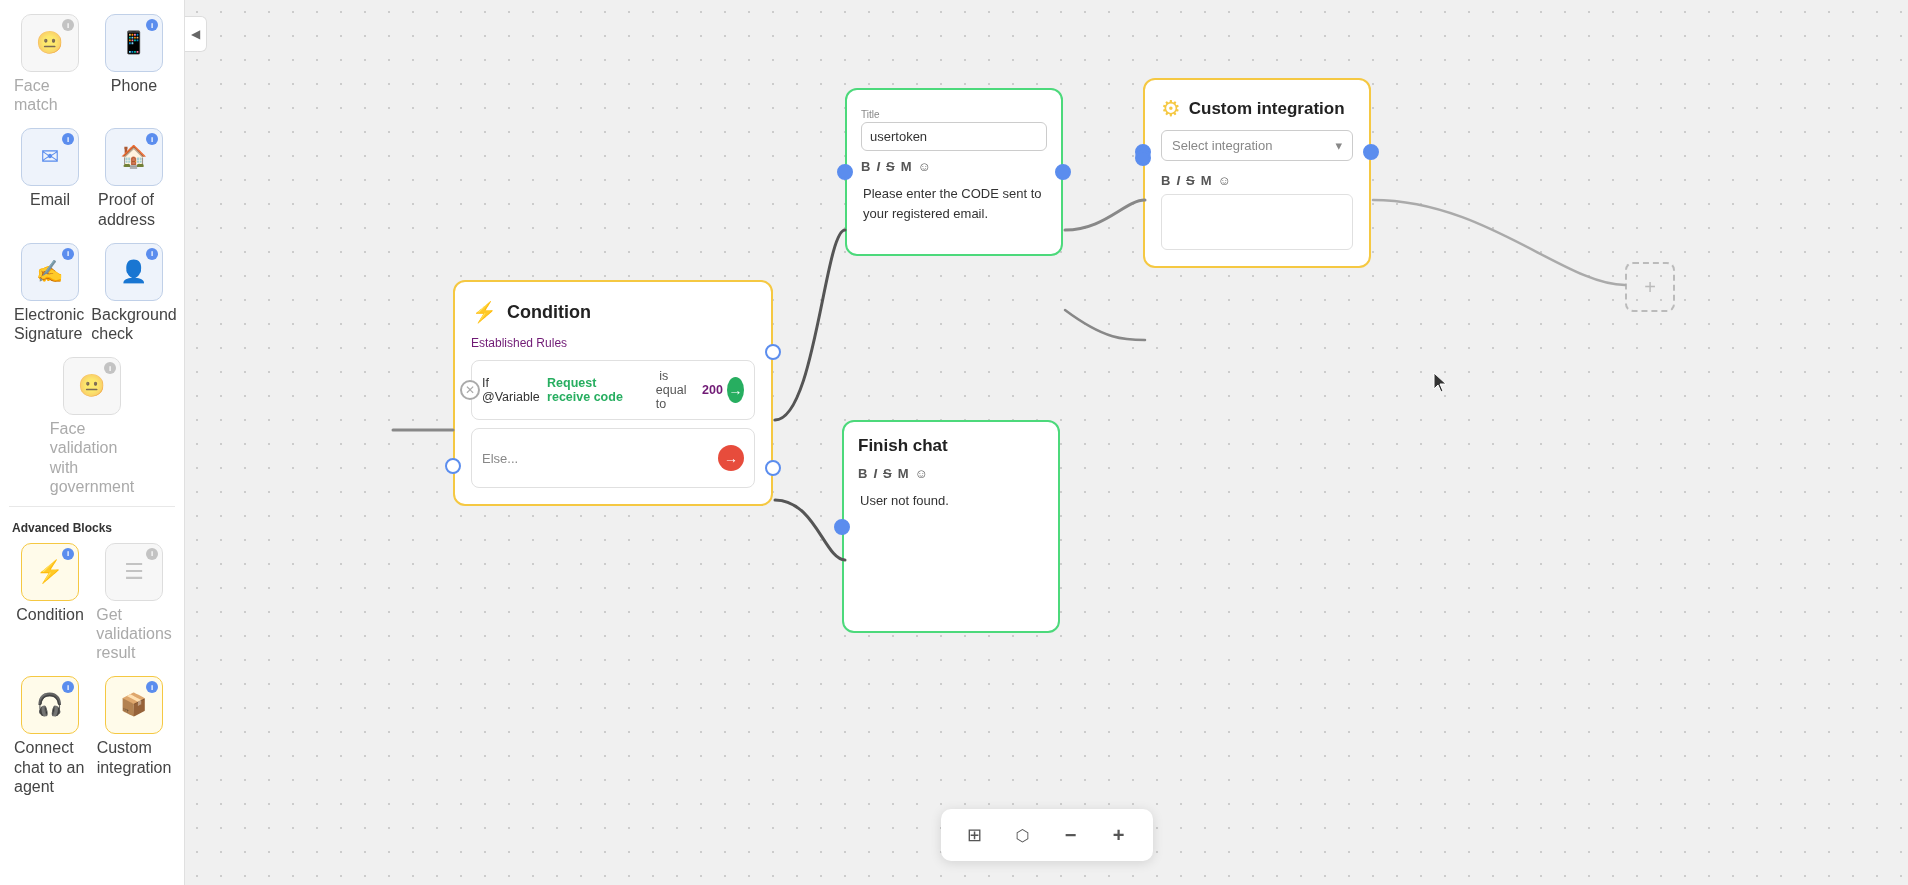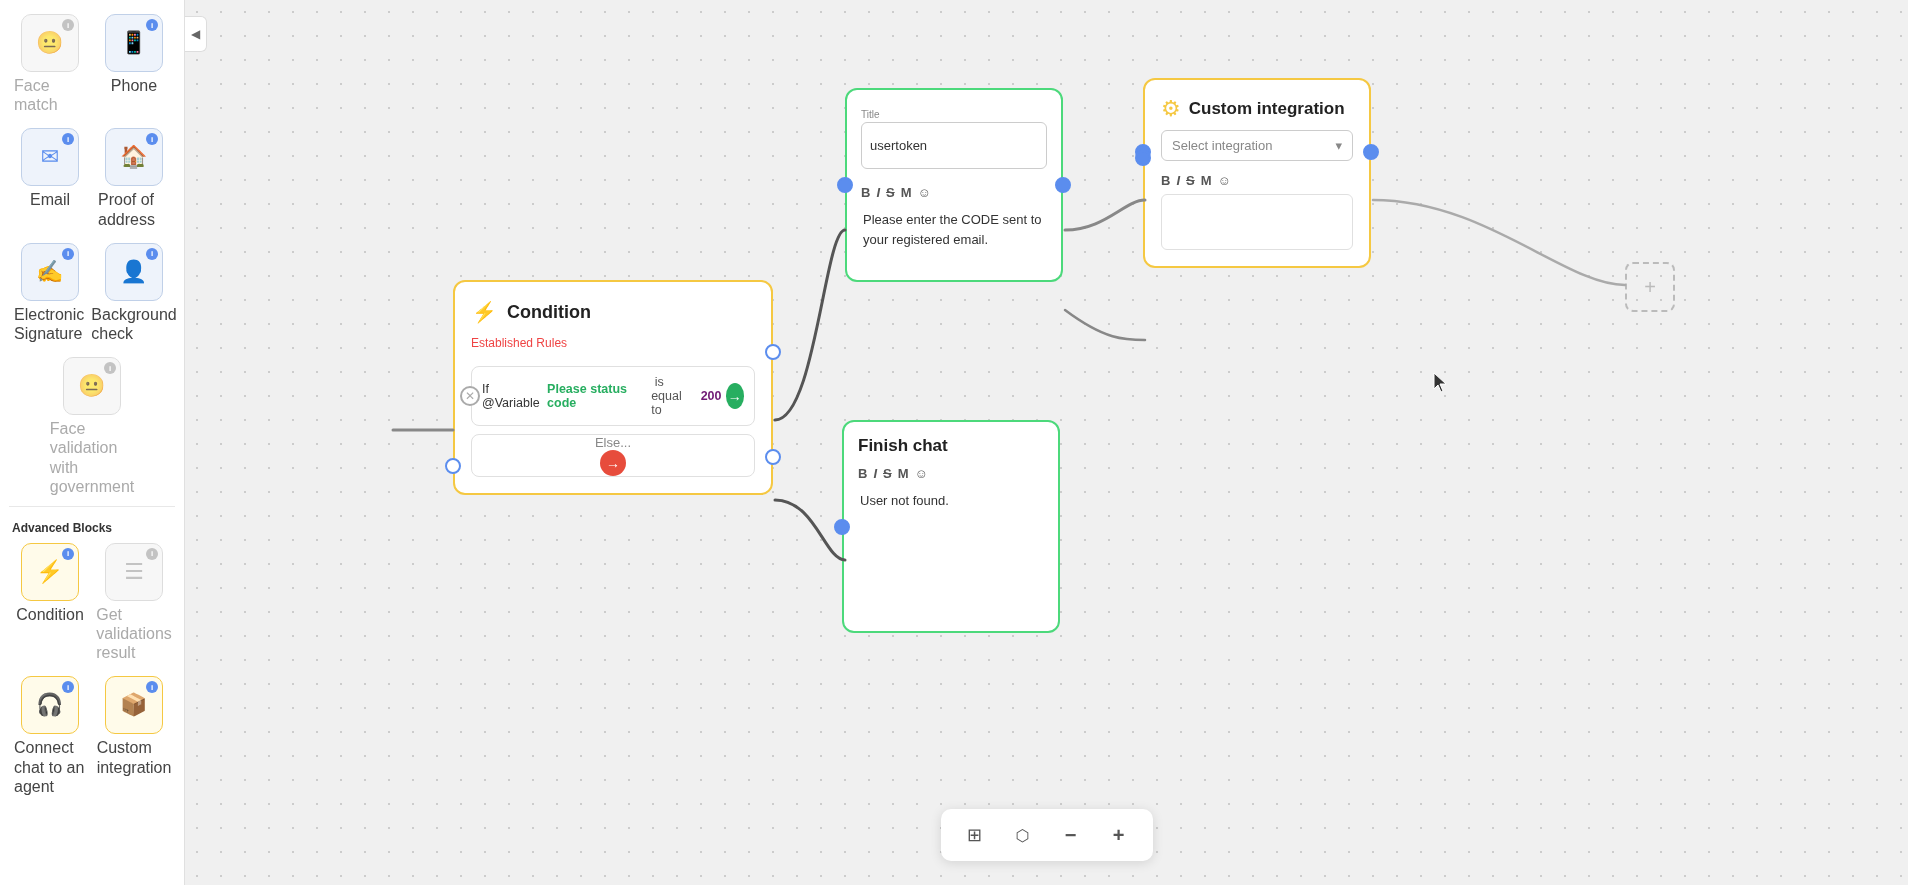--- a/index.html
+++ b/index.html
@@ -146,22 +146,22 @@
       width: 28px;
       height: 28px;
       display: flex;
       align-items: center;
       justify-content: center;
       color: #f5c842;
       font-size: 20px;
     }
     .node-subtitle {
       font-size: 12px;
-      color: #ef4444;
-      margin-bottom: 16px;
+      color: #701a75;
+      margin-bottom: 10px;
     }
     .rule-row {
       border: 1.5px solid #e0e0e0;
       border-radius: 8px;
       padding: 8px 10px;
       margin-bottom: 8px;
       font-size: 12.5px;
       color: #333;
       display: flex;
       align-items: center;
@@ -198,27 +198,26 @@
       color: white;
       display: flex;
       align-items: center;
       justify-content: center;
       font-size: 14px;
       cursor: pointer;
     }
     .else-row {
       border: 1.5px solid #e0e0e0;
       border-radius: 8px;
-      padding: 0 10px;
+      padding: 16px 10px;
       font-size: 13px;
       color: #888;
       display: flex;
       align-items: center;
       justify-content: space-between;
-      flex-direction: column;
     }
     .else-arrow {
       width: 26px;
       height: 26px;
       border-radius: 50%;
       background: #e74c3c;
       color: white;
       display: flex;
       align-items: center;
       justify-content: center;
@@ -237,24 +236,24 @@
     }
     .field-label {
       font-size: 10px;
       color: #888;
       margin-bottom: 2px;
     }
     .title-input {
       width: 100%;
       border: 1.5px solid #ccc;
       border-radius: 6px;
-      padding: 15px 8px;
+      padding: 6px 8px;
       font-size: 13px;
       color: #333;
-      margin-bottom: 16px;
+      margin-bottom: 8px;
       outline: none;
     }
     .editor-toolbar {
       display: flex;
       gap: 6px;
       margin-bottom: 6px;
       align-items: center;
     }
     .editor-toolbar span {
       font-size: 13px;
@@ -545,21 +544,21 @@
 
   <div class="flow-node condition-node">
     <div class="node-header">
       <span class="node-icon">⚡</span>
       <span class="node-title">Condition</span>
     </div>
     <div class="node-subtitle">Established Rules</div>
     <div class="rule-row">
       <div class="remove-btn">✕</div>
       <span class="rule-var">If @Variable&nbsp;</span>
-      <span class="rule-highlight">Please status code</span>
+      <span class="rule-highlight">Request receive code</span>
       <span class="rule-equal">&nbsp;is equal to&nbsp;</span>
       <span class="rule-value">200</span>
       <div class="rule-arrow-btn">→</div>
     </div>
     <div class="else-row">
       <span>Else...</span>
       <div class="else-arrow">→</div>
     </div>
 
     <div class="conn-dot" style="position:absolute;right:-10px;top:62px;"></div>

